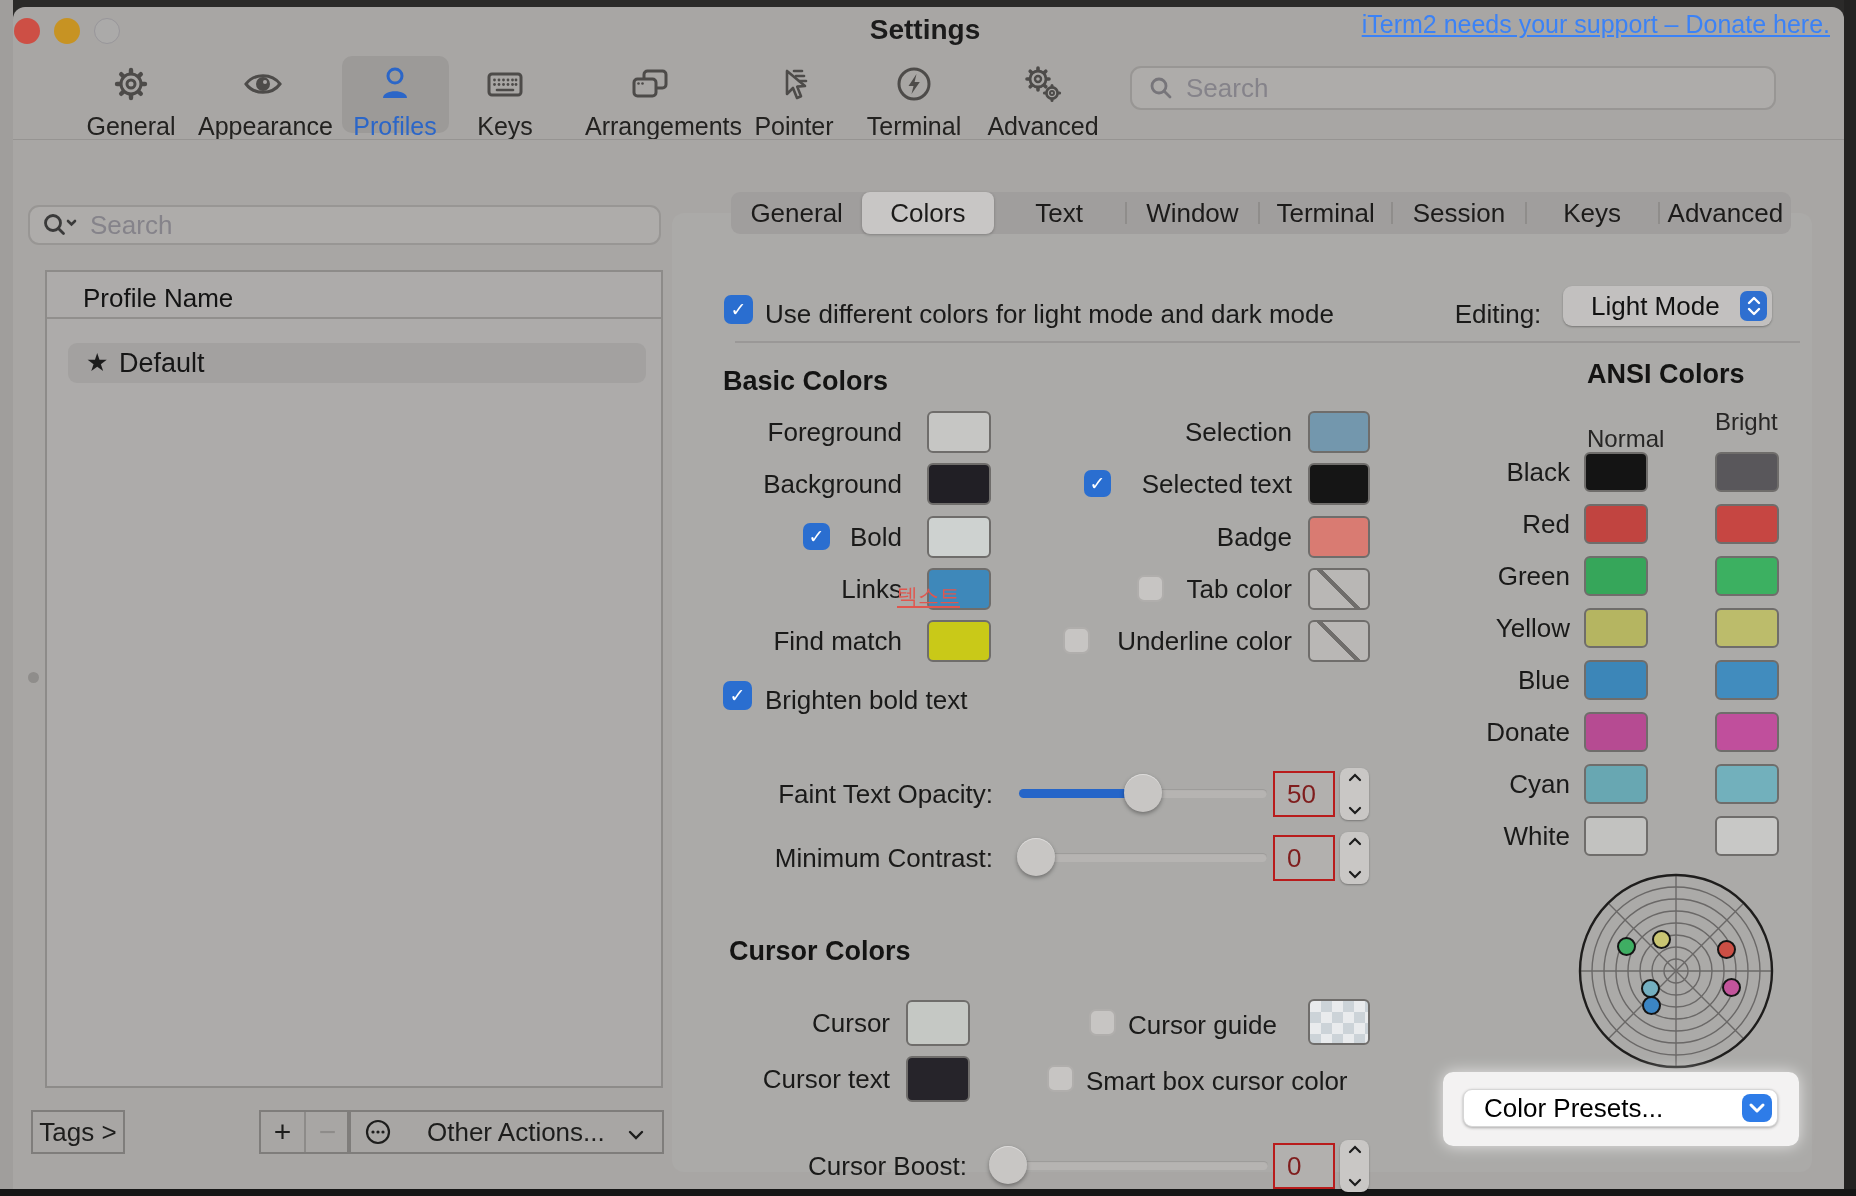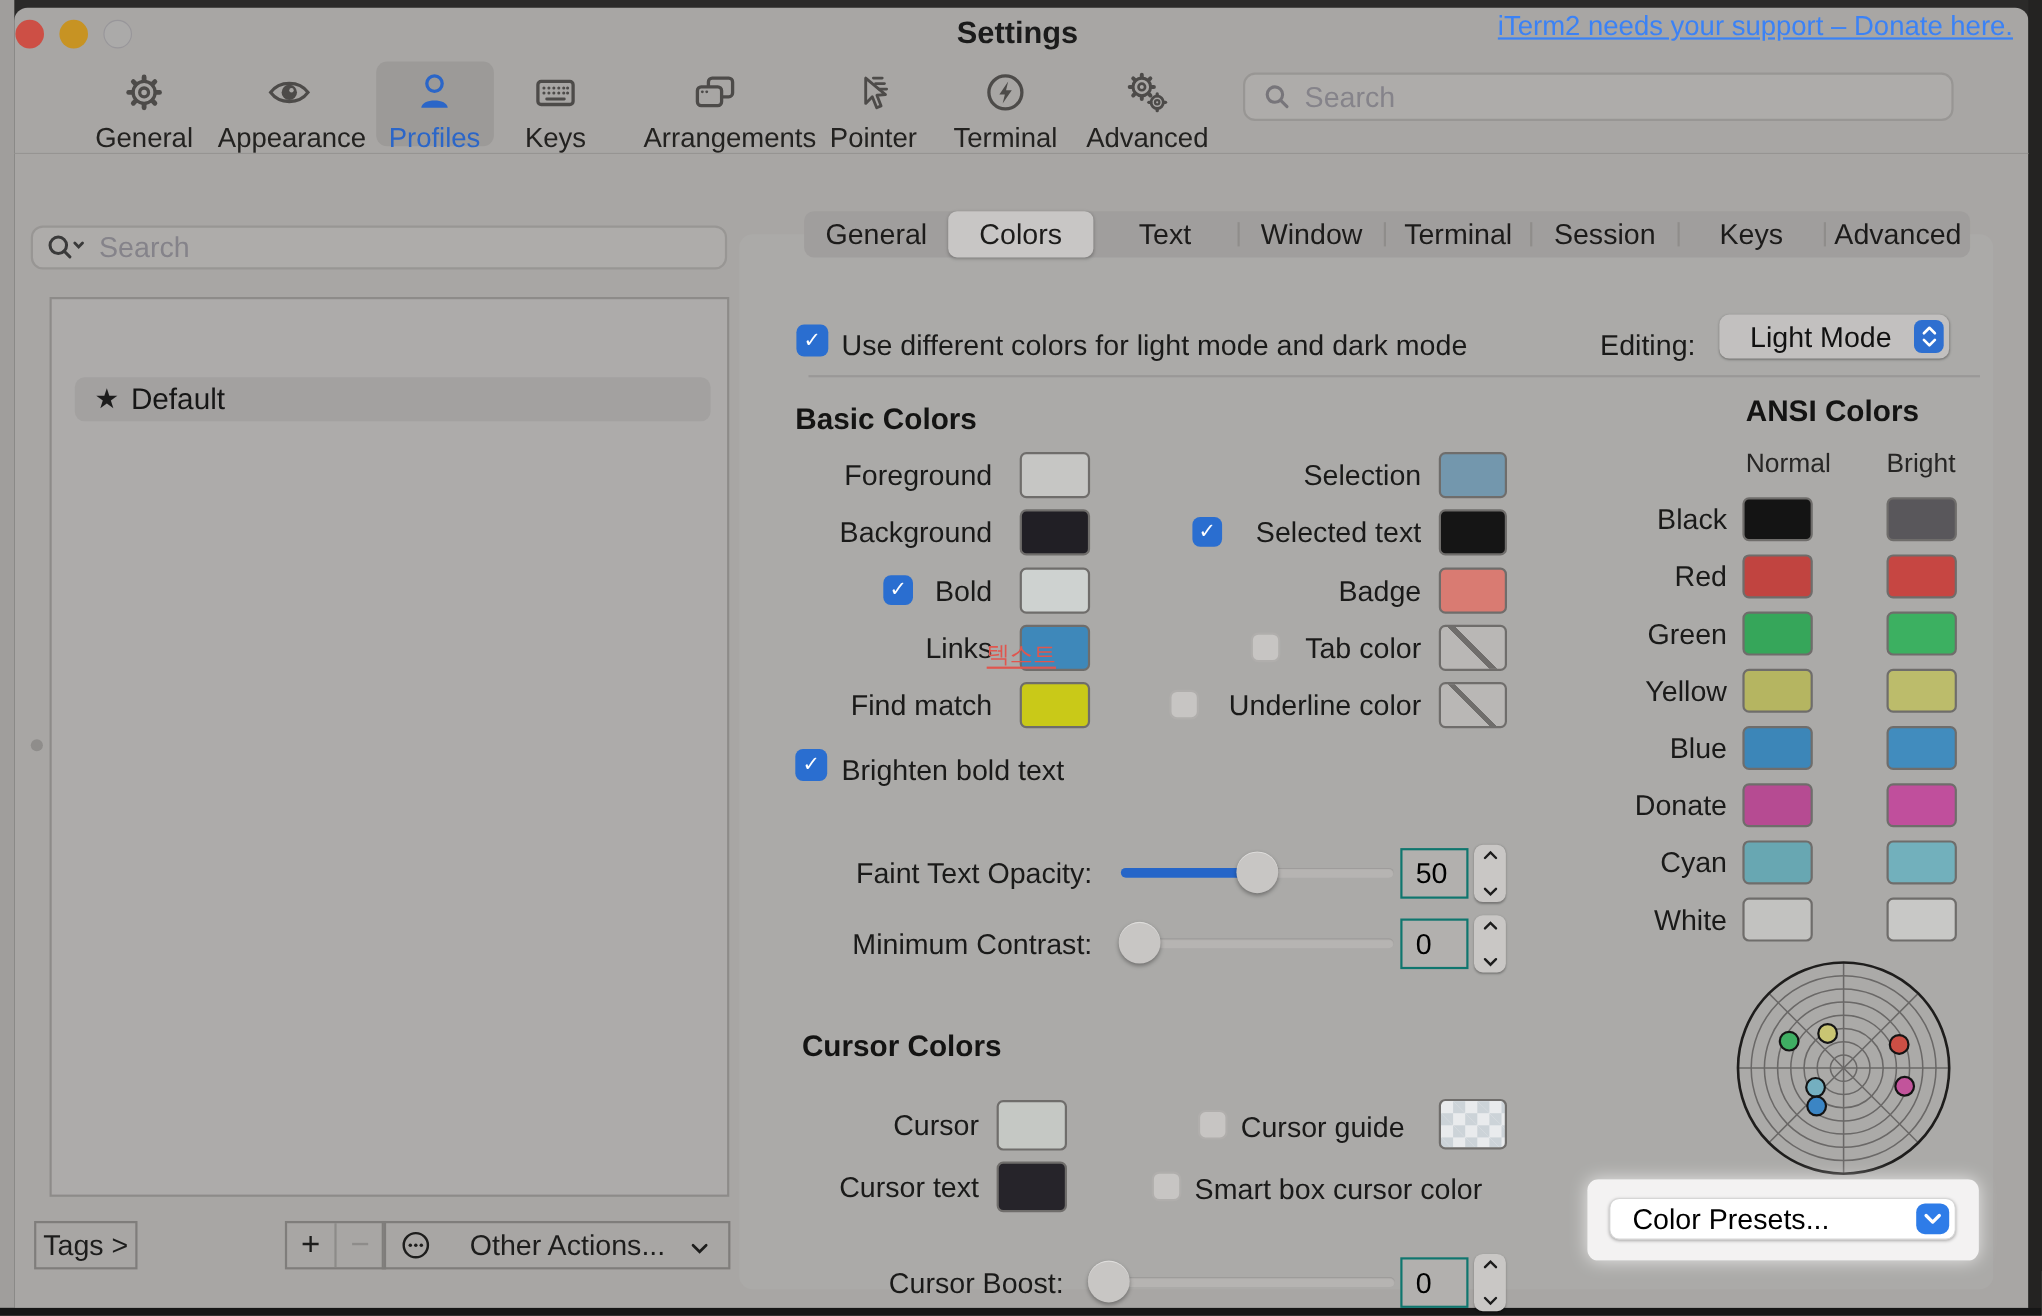--- a/index.html
+++ b/index.html
@@ -54,22 +54,22 @@
     background-image:linear-gradient(45deg,transparent 46%,#6f6d6b 46%,#6f6d6b 53%,transparent 53%);}
   .swatch.checker{background-color:#e9ebed;
     background-image:linear-gradient(45deg,#ccd3d8 25%,transparent 25%,transparent 75%,#ccd3d8 75%),
                      linear-gradient(45deg,#ccd3d8 25%,transparent 25%,transparent 75%,#ccd3d8 75%);
     background-size:22px 22px;background-position:0 0,11px 11px;}
   .annot{position:absolute;font-size:21px;color:#e0564e;border-bottom:2px solid #e0564e;line-height:1.0;}
   .track{position:absolute;height:9px;background:#b6b4b2;border-radius:5px;box-shadow:inset 0 1px 1px rgba(0,0,0,.15);}
   .fill{position:absolute;left:0;top:0;height:9px;background:#2565c8;border-radius:5px;}
   .thumb{position:absolute;width:38px;height:38px;border-radius:50%;background:#c8c6c4;
          box-shadow:0 2px 4px rgba(0,0,0,.35), inset 0 1px 0 rgba(255,255,255,.4);}
-  .vfield{position:absolute;width:62px;height:46px;background:#b2b0ae;border:2px solid #0f766e;box-sizing:border-box;
-          font-size:26px;color:#000000;display:flex;align-items:center;padding-left:12px;}
+  .vfield{position:absolute;width:62px;height:46px;background:#b2b0ae;border:2px solid #b91c1c;box-sizing:border-box;
+          font-size:26px;color:#7f1d1d;display:flex;align-items:center;padding-left:12px;}
   .stepper{position:absolute;width:29px;height:52px;background:#c9c7c5;border-radius:8px;
            box-shadow:0 1px 2px rgba(0,0,0,.3);display:flex;flex-direction:column;align-items:center;justify-content:space-between;padding:5px 0;box-sizing:border-box;}
   .ansi-label{position:absolute;left:1400px;width:170px;text-align:right;font-size:26px;color:#1a1a19;line-height:40px;}
   .colhdr{position:absolute;font-size:24px;color:#272625;}
   .dot{position:absolute;width:19px;height:19px;border-radius:50%;border:2px solid #141414;box-sizing:border-box;}
   .hl{left:1443px;top:1072px;width:356px;height:74px;background:rgba(255,255,255,.85);border-radius:10px;
       box-shadow:0 0 16px rgba(255,255,255,.7);}
   .presets{left:1463px;top:1089px;width:315px;height:38px;background:#ffffff;border:1px solid #d6d6d6;border-radius:9px;
            box-sizing:border-box;display:flex;align-items:center;box-shadow:0 1px 3px rgba(0,0,0,.3);}
   .presets .ptext{font-size:26px;color:#000;margin-left:20px;flex:1;}
@@ -228,20 +228,23 @@
   <div class="abs searchbox" style="left:28px;top:205px;width:633px;height:40px;">
     <svg width="38" height="26" viewBox="0 0 38 26" style="margin-left:12px;">
       <circle cx="11" cy="11" r="7.5" stroke="#3a3a3a" stroke-width="2.8" fill="none"></circle>
       <line x1="16.2" y1="16.2" x2="21.5" y2="21.5" stroke="#3a3a3a" stroke-width="2.8" stroke-linecap="round"></line>
       <polyline points="26,9 29.5,12.5 33,9" stroke="#3a3a3a" stroke-width="2.6" fill="none" stroke-linecap="round"></polyline>
     </svg>
     <span class="searchph" style="margin-left:10px;">Search</span>
   </div>
 
   <div class="abs table">
+    <div class="thead">
+      <span>Profile Name</span>
+    </div>
     <div class="prow">
       <span class="star">★</span>
       <span class="pname">Default</span>
     </div>
   </div>
 
   <div class="abs btn" style="left:31px;top:1110px;width:94px;height:44px;">
     <span>Tags &gt;</span>
   </div>
 
@@ -387,21 +390,21 @@
   <div class="stepper" style="left:1340px;top:1140px;">
     <svg width="14" height="9" viewBox="0 0 14 9">
         <polyline points="2,7 7,2 12,7" stroke="#1c1c1c" stroke-width="2.2" fill="none" stroke-linecap="round"></polyline>
       </svg>
     <svg width="14" height="9" viewBox="0 0 14 9">
         <polyline points="2,2 7,7 12,2" stroke="#1c1c1c" stroke-width="2.2" fill="none" stroke-linecap="round"></polyline>
       </svg>
   </div>
 
   <span class="abs hdr" style="left:1587px;top:359px;">ANSI Colors</span>
-  <span class="colhdr" style="left:1587px;top:408px;">Normal</span>
+  <span class="colhdr" style="left:1587px;top:425px;">Normal</span>
   <span class="colhdr" style="left:1715px;top:408px;">Bright</span>
   <div id="ansi-rows">
       <div class="ansi-label" style="top: 452px;">Black</div>
       <div class="swatch ansi abs" style="left: 1584px; top: 452px; background: rgb(20, 20, 20);"></div>
       <div class="swatch ansi abs" style="left: 1715px; top: 452px; background: rgb(89, 87, 91);"></div>
       <div class="ansi-label" style="top: 504px;">Red</div>
       <div class="swatch ansi abs" style="left: 1584px; top: 504px; background: rgb(193, 68, 64);"></div>
       <div class="swatch ansi abs" style="left: 1715px; top: 504px; background: rgb(198, 70, 66);"></div>
       <div class="ansi-label" style="top: 556px;">Green</div>
       <div class="swatch ansi abs" style="left: 1584px; top: 556px; background: rgb(54, 166, 90);"></div>

